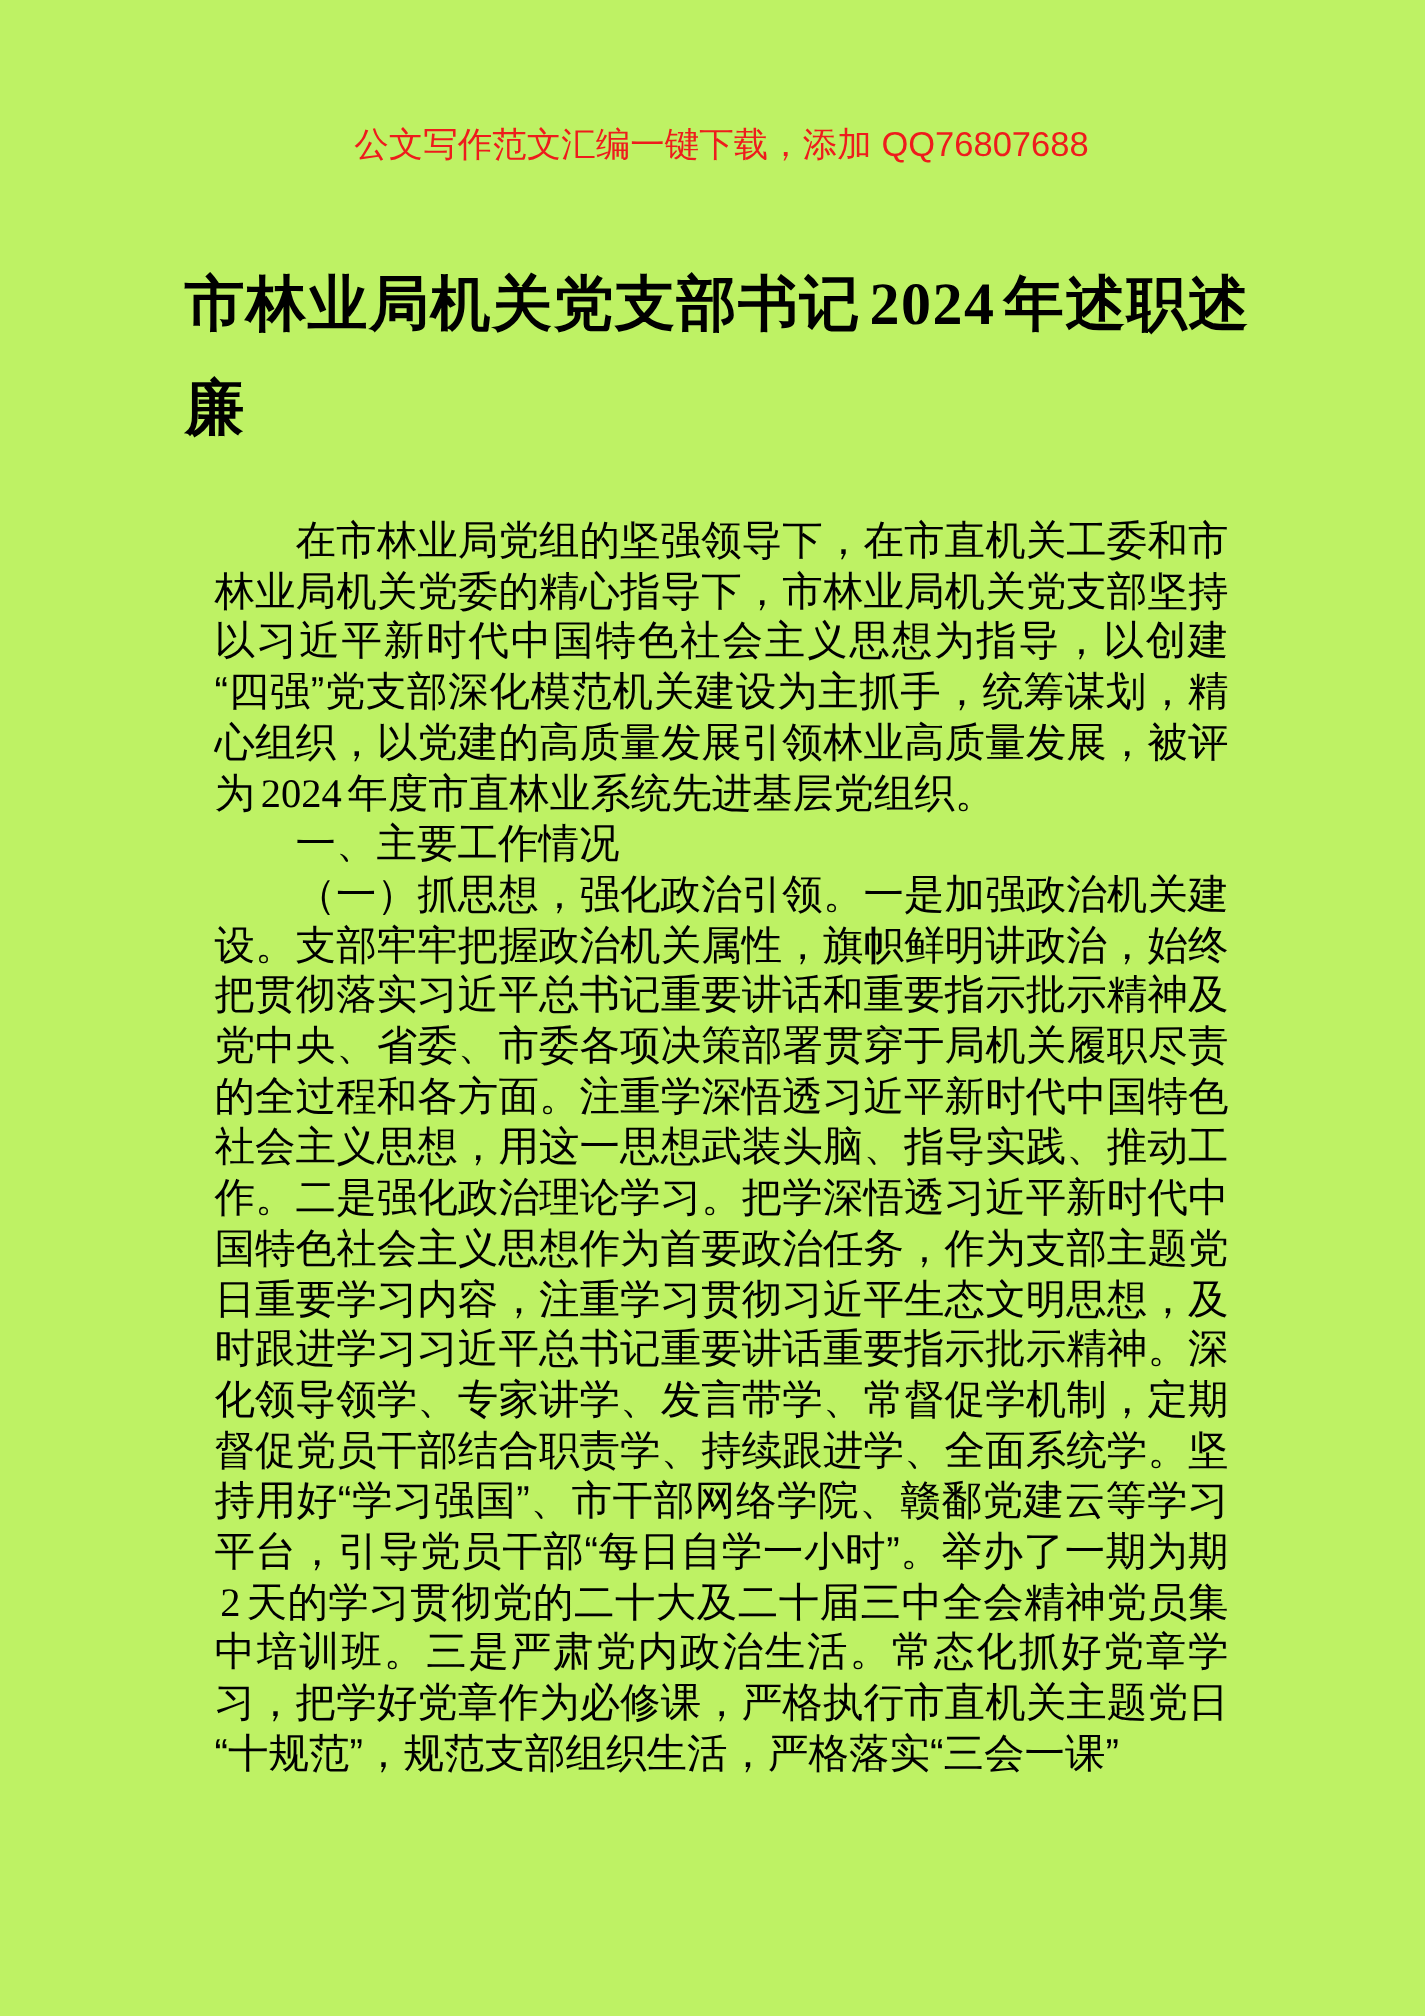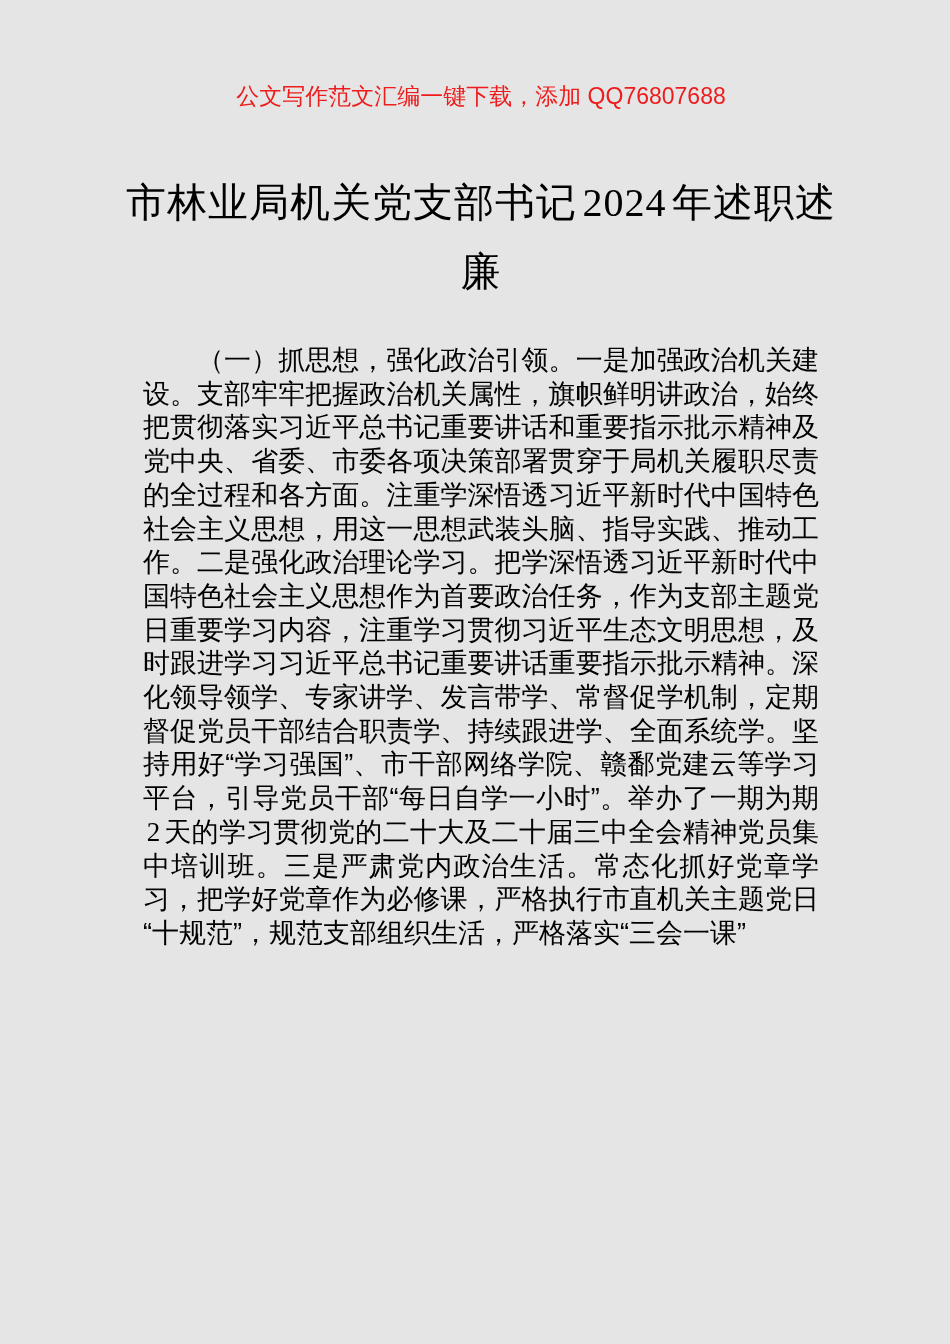--- a/index.html
+++ b/index.html
@@ -1,44 +1,43 @@
 <!DOCTYPE html>
 <html lang="zh"><head>
 <meta charset="utf-8">
 <style>
   html, body { margin: 0; padding: 0; }
   body { background: #ffffff; }
   .page {
     position: relative;
     width: 950px;
     height: 1344px;
-    background: #e5e5e5;
+    background: #bef264;
     overflow: hidden;
     font-family: "Liberation Sans", sans-serif;
     color: #000000;
   }
   .promo-banner {
     position: absolute;
     top: 84px;
     left: 143px;
     width: 676px;
     text-align: center;
     font-size: 23px;
     line-height: 24px;
     color: #ee1c1c;
     white-space: nowrap;
   }
   .doc-title {
     position: absolute;
     top: 168px;
     left: 123px;
     width: 716px;
-    text-align: center;
     font-size: 40px;
-    font-weight: normal;
+    font-weight: bold;
     line-height: 69px;
     letter-spacing: 1px;
   }
   .doc-body {
     position: absolute;
     top: 344px;
     left: 143px;
     width: 676px;
     font-size: 27px;
     line-height: 33.7px;
@@ -61,16 +60,18 @@
 
 <div class="page">
 
   <div class="promo-banner" style="color: rgb(238, 28, 28);">公文写作范文汇编一键下载，添加 QQ76807688</div>
 
   <div class="doc-title">
     <div class="title-line autolatin">市林业局机关党支部书记<span class="latin">2024</span>年述职述廉</div>
   </div>
 
   <div class="doc-body">
+    <p class="autolatin">在市林业局党组的坚强领导下，在市直机关工委和市林业局机关党委的精心指导下，市林业局机关党支部坚持以习近平新时代中国特色社会主义思想为指导，以创建“四强”党支部深化模范机关建设为主抓手，统筹谋划，精心组织，以党建的高质量发展引领林业高质量发展，被评为<span class="latin">2024</span>年度市直林业系统先进基层党组织。</p>
+    <p class="autolatin">一、主要工作情况</p>
     <p class="autolatin">（一）抓思想，强化政治引领。一是加强政治机关建设。支部牢牢把握政治机关属性，旗帜鲜明讲政治，始终把贯彻落实习近平总书记重要讲话和重要指示批示精神及党中央、省委、市委各项决策部署贯穿于局机关履职尽责的全过程和各方面。注重学深悟透习近平新时代中国特色社会主义思想，用这一思想武装头脑、指导实践、推动工作。二是强化政治理论学习。把学深悟透习近平新时代中国特色社会主义思想作为首要政治任务，作为支部主题党日重要学习内容，注重学习贯彻习近平生态文明思想，及时跟进学习习近平总书记重要讲话重要指示批示精神。深化领导领学、专家讲学、发言带学、常督促学机制，定期督促党员干部结合职责学、持续跟进学、全面系统学。坚持用好“学习强国”、市干部网络学院、赣鄱党建云等学习平台，引导党员干部“每日自学一小时”。举办了一期为期<span class="latin">2</span>天的学习贯彻党的二十大及二十届三中全会精神党员集中培训班。三是严肃党内政治生活。常态化抓好党章学习，把学好党章作为必修课，严格执行市直机关主题党日“十规范”，规范支部组织生活，严格落实“三会一课”</p>
   </div>
 
 </div>
 
 </body></html>

